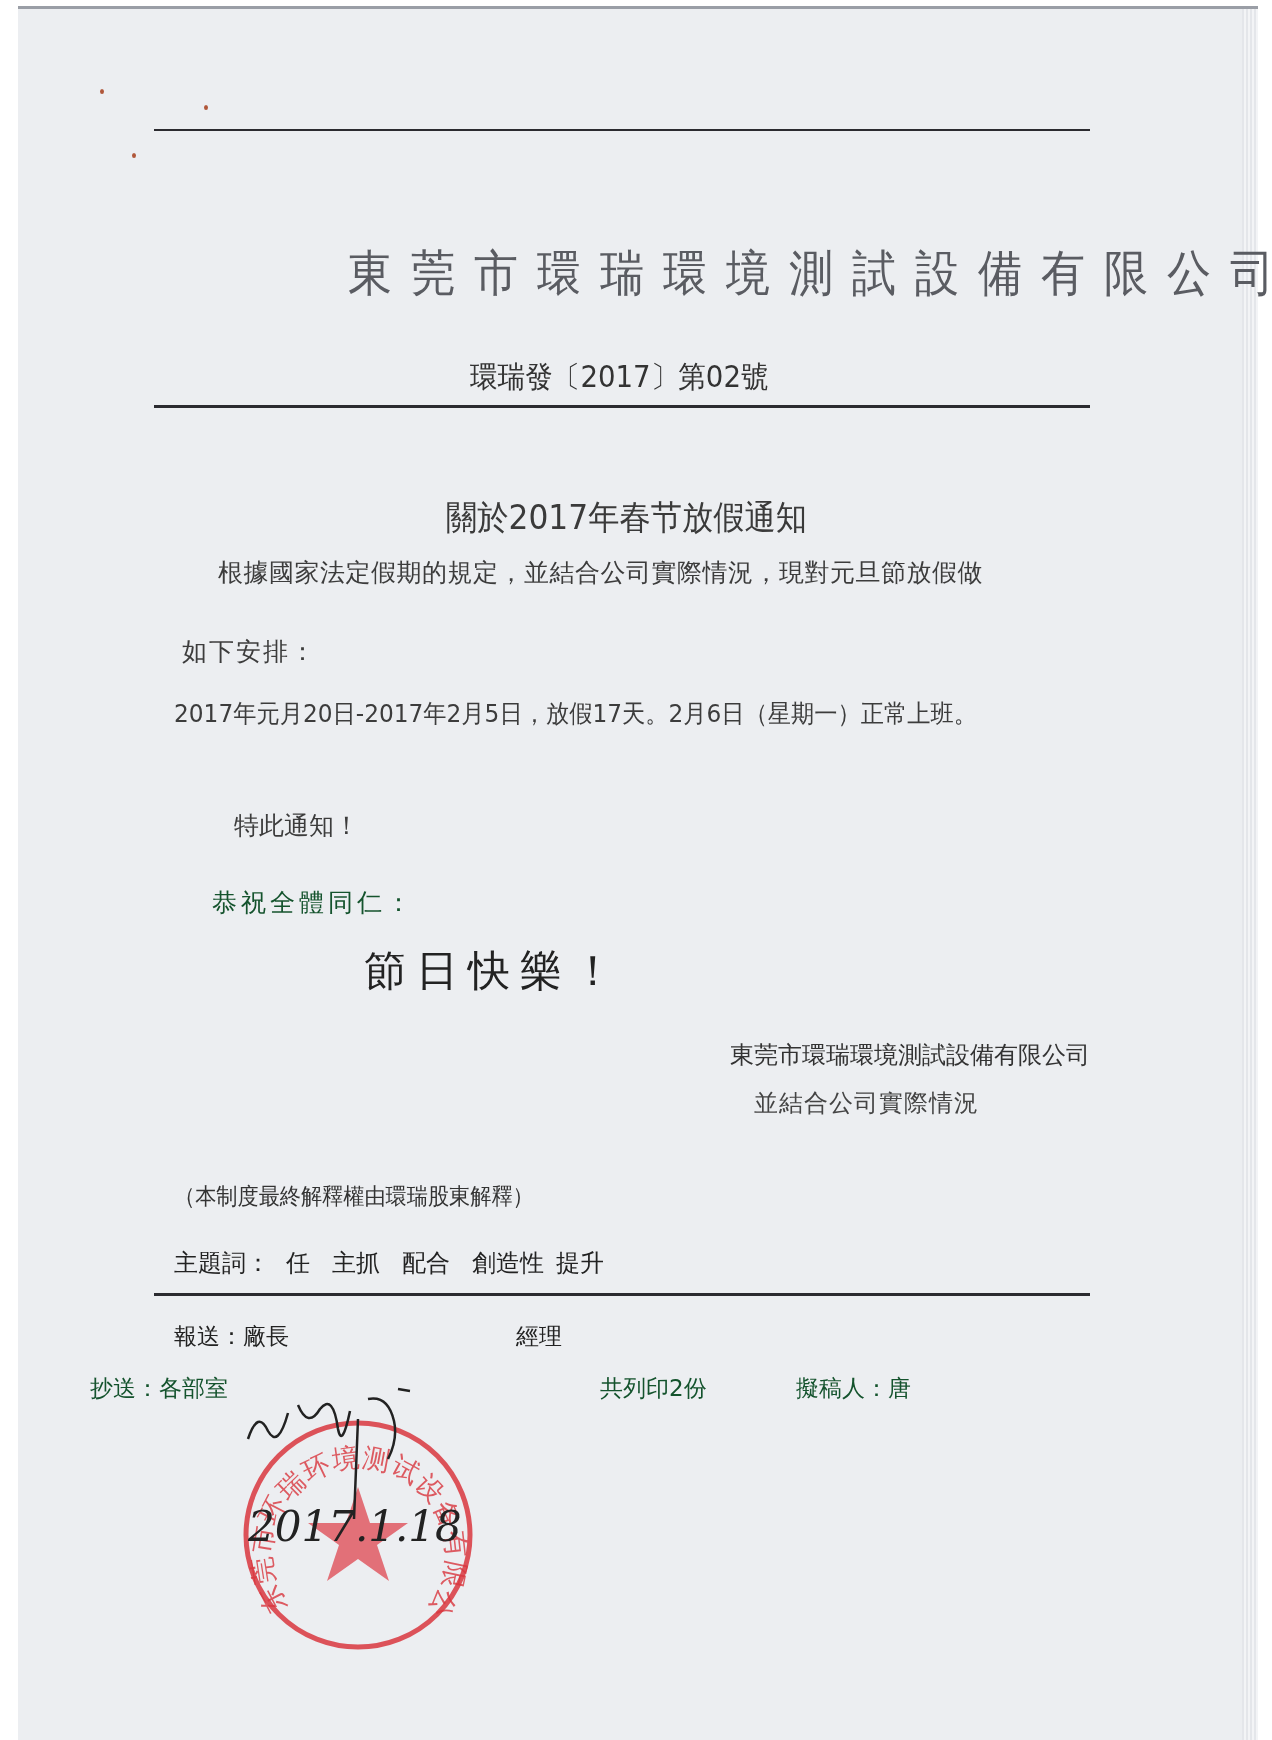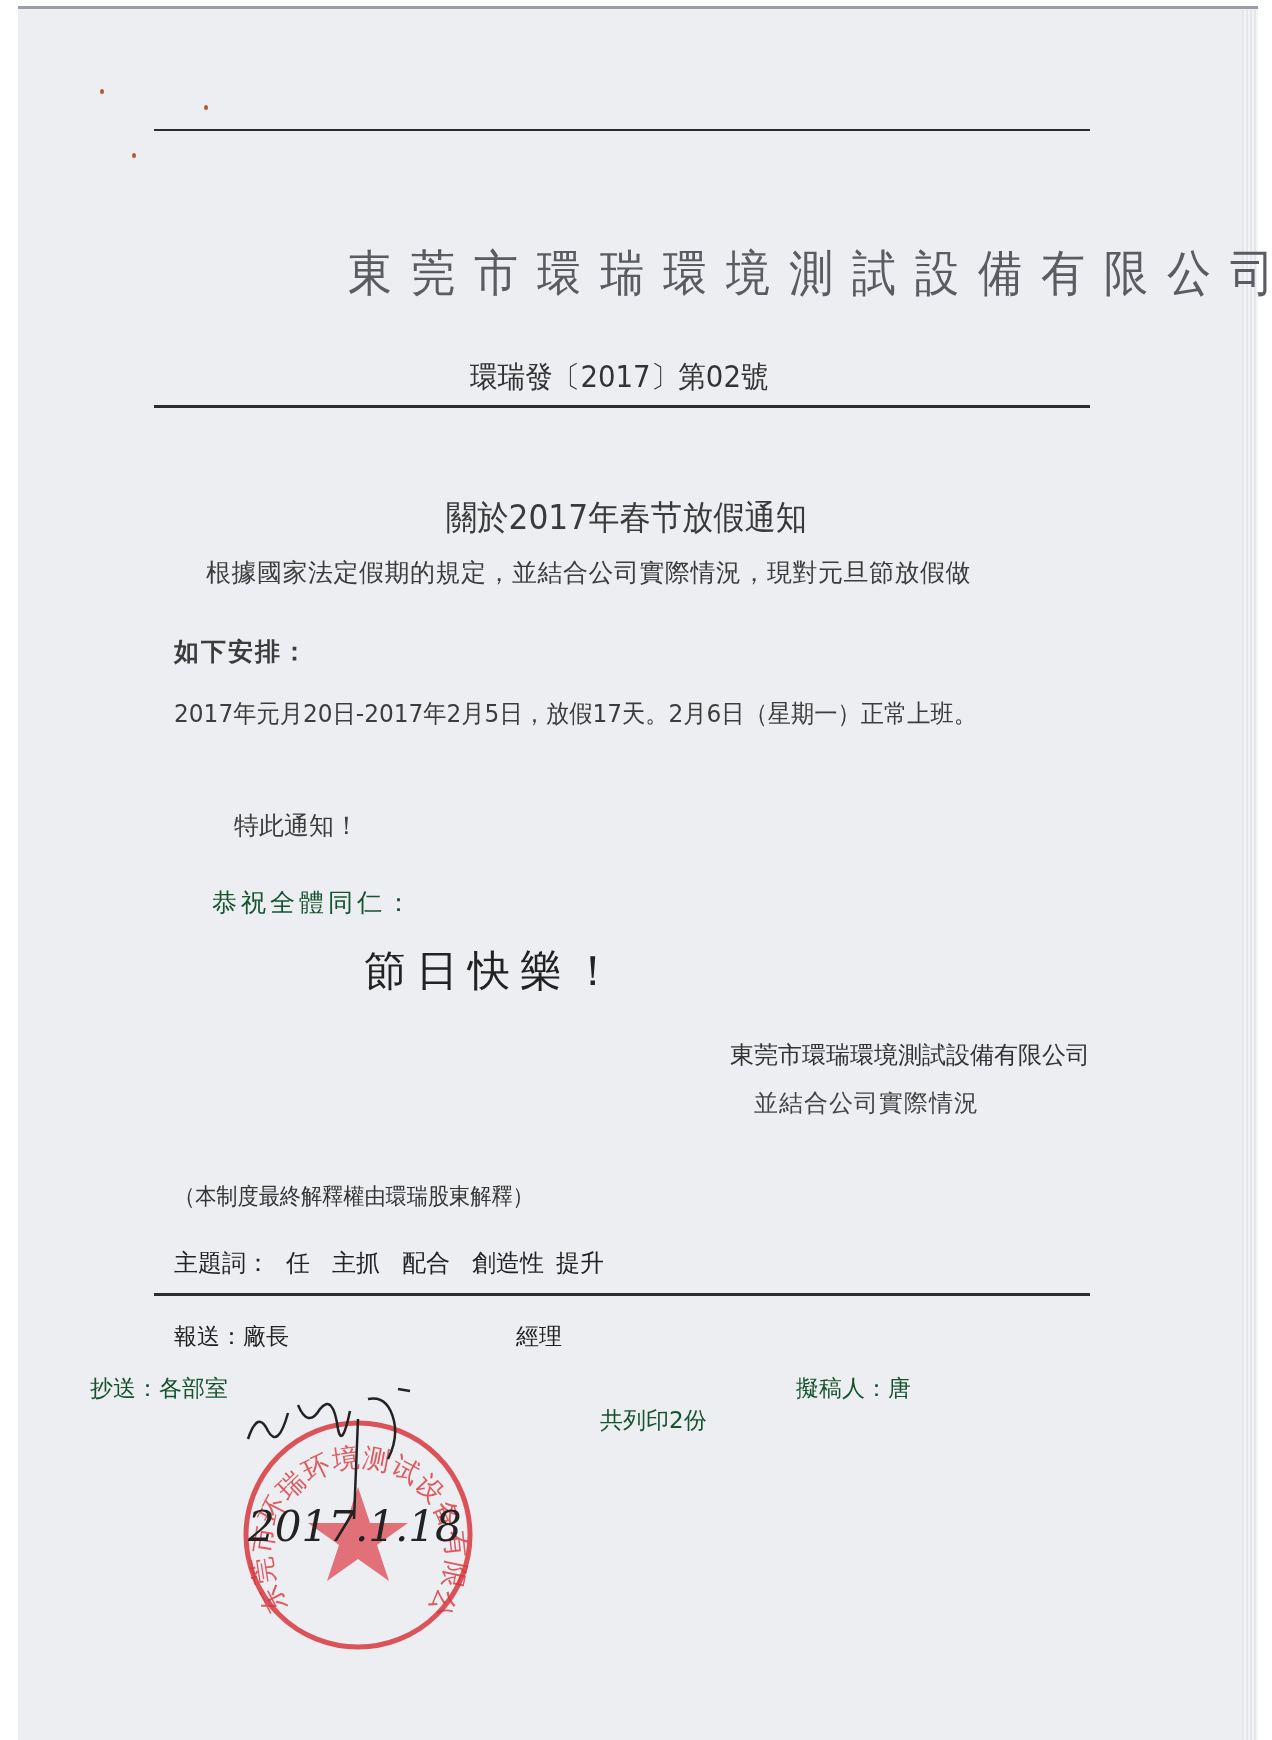--- a/index.html
+++ b/index.html
@@ -28,22 +28,22 @@
     .company-title {
       left: 330px; top: 232px;
       font-size: 44px; letter-spacing: 19px;
       color: #5a5c62; font-weight: 300;
       transform: scaleY(1.12);
       transform-origin: left top;
     }
     .doc-number { left: 452px; top: 348px; font-size: 30px; color: #333; transform: scaleX(0.92); transform-origin: left top; }
     .notice-title { left: 428px; top: 486px; font-size: 34px; color: #3a3a3a; transform: scaleX(0.92); transform-origin: left top; }
     .body-text { font-size: 25px; color: #3c3c3c; }
-    .p1 { left: 188px; top: 547px; letter-spacing: 0.5px; font-family: Liberation Serif, serif; }
-    .p2 { left: 156px; top: 626px; letter-spacing: 2px; font-weight: bold; }
+    .p1 { left: 200px; top: 547px; letter-spacing: 0.5px; font-family: Liberation Serif, serif; }
+    .p2 { left: 164px; top: 626px; letter-spacing: 2px; }
     .p3 { left: 156px; top: 688px; transform: scaleX(0.93); transform-origin: left top; }
     .p4 { left: 156px; top: 752px; }
     .p5 { left: 216px; top: 800px; }
     .greet { left: 194px; top: 877px; font-size: 25px; letter-spacing: 4px; color: #14532d; }
     .festive { left: 346px; top: 934px; font-size: 42px; letter-spacing: 10px; color: #222; }
     .sign-company { left: 712px; top: 1030px; font-size: 24px; color: #333; }
     .sign-date { left: 736px; top: 1078px; font-size: 24px; color: #444; letter-spacing: 1px; }
     .interp { left: 156px; top: 1172px; font-size: 23px; color: #333; transform: scaleX(0.92); transform-origin: left top; }
     .keywords { left: 156px; top: 1238px; font-size: 24px; color: #222; }
     .keywords span { margin-right: 22px; }
@@ -92,21 +92,21 @@
   <div class="rule" style="left:136px; top:1284px; width:936px; height:3px;"></div>
 
   <div class="abs report" style="left:156px;">
     <span>報送：</span><span>廠長</span>
   </div>
   <div class="abs report" style="left:498px;">經理</div>
 
   <div class="abs cc" style="left:72px;">
     <span>抄送：</span><span>各部室</span>
   </div>
-  <div class="abs cc" style="left:582px;margin-top:32px;">共列印2份</div>
+  <div class="abs cc" style="left:582px;">共列印2份</div>
   <div class="abs cc" style="left:778px;">擬稿人：唐</div>
 
   <svg class="stamp" viewBox="0 0 236 236">
     <defs>
       <path id="sealArc" d="M 48 190 A 88 88 0 1 1 190 190"></path>
     </defs>
     <circle cx="118" cy="118" r="112" fill="none" stroke="#d9363e" stroke-width="5" opacity="0.85"></circle>
     <text font-size="27" fill="#d9363e" opacity="0.8" font-family="DejaVu Sans, sans-serif" letter-spacing="1">
       <textPath href="#sealArc">东莞市环瑞环境测试设备有限公司</textPath>
     </text>

